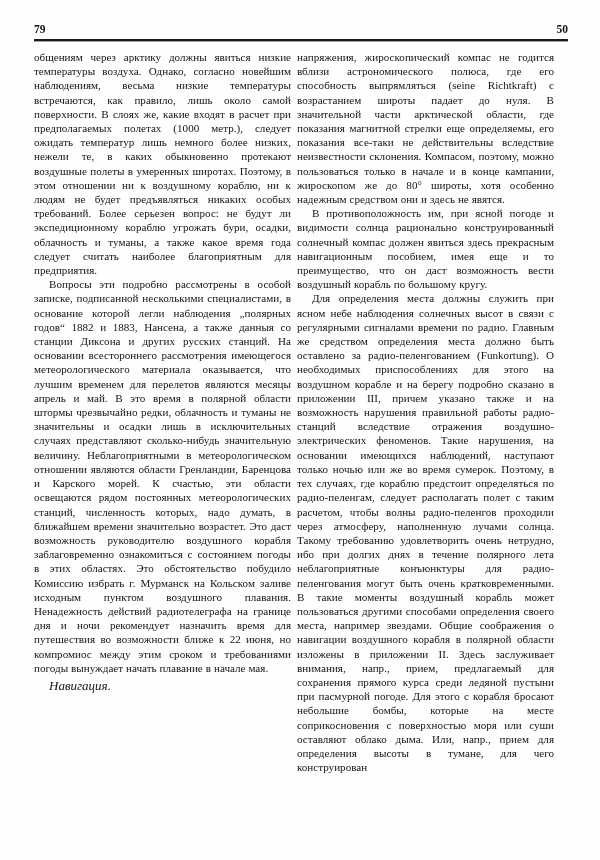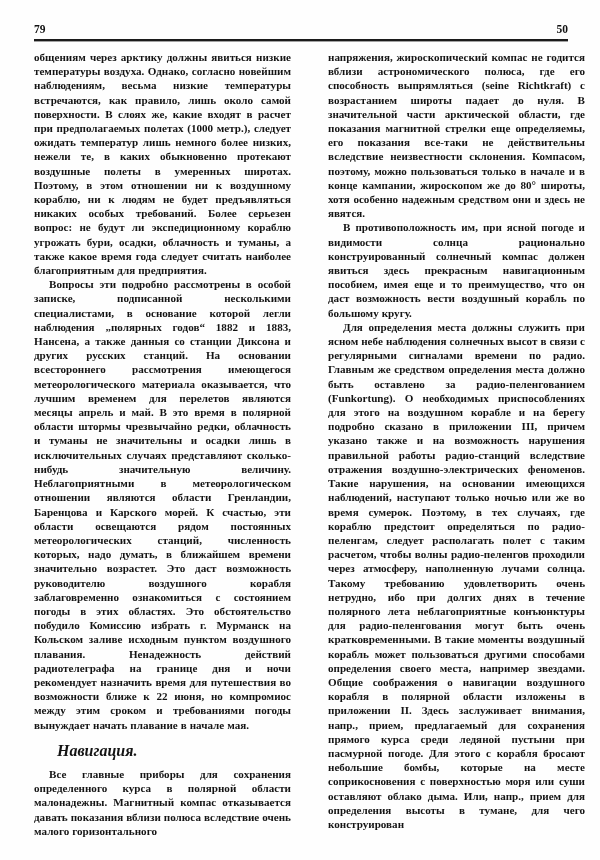--- a/index.html
+++ b/index.html
@@ -71,45 +71,44 @@
   }
 
   
   .columns {
     position: absolute;
     top: 50px;
     left: 34px;
     right: 32px;
     bottom: 10px;
     display: flex;
-    gap: 37px;
-    font-weight: bold;
+    gap: 6px;
   }
   .col {
     width: 257px;
     flex: 0 0 257px;
   }
 
   p.para {
     margin: 0;
     text-align: justify;
     text-justify: inter-word;
     font-size: 11.1px;
     line-height: 14.2px;
     text-indent: 15px;
     hyphens: manual;
     word-spacing: 0.2px;
   }
   p.cont {
     text-indent: 0;
   }
   p.subhead {
-    margin: 8px;
+    margin: 0;
     font-style: italic;
-    font-size: 16px;
+    font-size: 13px;
     line-height: 14.2px;
     text-indent: 15px;
     padding-top: 4px;
     padding-bottom: 1px;
   }
 </style>
 </head>
 <body>
 
 <div class="page">
@@ -121,21 +120,20 @@
     </div>
     <div class="rule"></div>
   </div>
 
   <div class="columns">
 
     <div class="col">
       <p class="para cont">общениям через арктику должны явиться низкие температуры воздуха. Однако, согласно новейшим наблюдениям, весьма низкие температуры встречаются, как правило, лишь около самой поверхности. В слоях же, какие входят в расчет при предполагаемых полетах (1000 метр.), следует ожидать температур лишь немного более низких, нежели те, в каких обыкновенно протекают воздушные полеты в умеренных широтах. Поэтому, в этом отношении ни к воздушному кораблю, ни к людям не будет предъявляться никаких особых требований. Более серьезен вопрос: не будут ли экспедиционному кораблю угрожать бури, осадки, облачность и туманы, а также какое время года следует считать наиболее благоприятным для предприятия.</p>
       <p class="para">Вопросы эти подробно рассмотрены в особой записке, подписанной несколькими специалистами, в основание которой легли наблюдения „полярных годов“ 1882 и 1883, Нансена, а также данныя со станции Диксона и других русских станций. На основании всестороннего рассмотрения имеющегося метеорологического материала оказывается, что лучшим временем для перелетов являются месяцы апрель и май. В это время в полярной области штормы чрезвычайно редки, облачность и туманы не значительны и осадки лишь в исключительных случаях представляют сколько-нибудь значительную величину. Неблагоприятными в метеорологическом отношении являются области Гренландии, Баренцова и Карского морей. К счастью, эти области освещаются рядом постоянных метеорологических станций, численность которых, надо думать, в ближайшем времени значительно возрастет. Это даст возможность руководителю воздушного корабля заблаговременно ознакомиться с состоянием погоды в этих областях. Это обстоятельство побудило Комиссию избрать г. Мурманск на Кольском заливе исходным пунктом воздушного плавания. Ненадежность действий радиотелеграфа на границе дня и ночи рекомендует назначить время для путешествия во возможности ближе к 22 июня, но компромиос между этим сроком и требованиями погоды вынуждает начать плавание в начале мая.</p>
       <p class="subhead">Навигация.</p>
-      <p class="para">Все главные приборы для сохранения определенного курса в полярной области малонадежны. Магнитный компас отказывается давать показания вблизи полюса вследствие очень малого горизонтального</p>
     </div>
 
     <div class="col">
       <p class="para cont">напряжения, жироскопический компас не годится вблизи астрономического полюса, где его способность выпрямляться (seine Richtkraft) с возрастанием широты падает до нуля. В значительной части арктической области, где показания магнитной стрелки еще определяемы, его показания все-таки не действительны вследствие неизвестности склонения. Компасом, поэтому, можно пользоваться только в начале и в конце кампании, жироскопом же до 80° широты, хотя особенно надежным средством они и здесь не явятся.</p>
       <p class="para">В противоположность им, при ясной погоде и видимости солнца рационально конструированный солнечный компас должен явиться здесь прекрасным навигационным пособием, имея еще и то преимущество, что он даст возможность вести воздушный корабль по большому кругу.</p>
       <p class="para">Для определения места должны служить при ясном небе наблюдения солнечных высот в связи с регулярными сигналами времени по радио. Главным же средством определения места должно быть оставлено за радио-пеленгованием (Funkortung). О необходимых приспособлениях для этого на воздушном корабле и на берегу подробно сказано в приложении III, причем указано также и на возможность нарушения правильной работы радио-станций вследствие отражения воздушно-электрических феноменов. Такие нарушения, на основании имеющихся наблюдений, наступают только ночью или же во время сумерок. Поэтому, в тех случаях, где кораблю предстоит определяться по радио-пеленгам, следует располагать полет с таким расчетом, чтобы волны радио-пеленгов проходили через атмосферу, наполненную лучами солнца. Такому требованию удовлетворить очень нетрудно, ибо при долгих днях в течение полярного лета неблагоприятные конъюнктуры для радио-пеленгования могут быть очень кратковременными. В такие моменты воздушный корабль может пользоваться другими способами определения своего места, например звездами. Общие соображения о навигации воздушного корабля в полярной области изложены в приложении II. Здесь заслуживает внимания, напр., прием, предлагаемый для сохранения прямого курса среди ледяной пустыни при пасмурной погоде. Для этого с корабля бросают небольшие бомбы, которые на месте соприкосновения с поверхностью моря или суши оставляют облако дыма. Или, напр., прием для определения высоты в тумане, для чего конструирован</p>
     </div>
 
   </div>
 </div>

